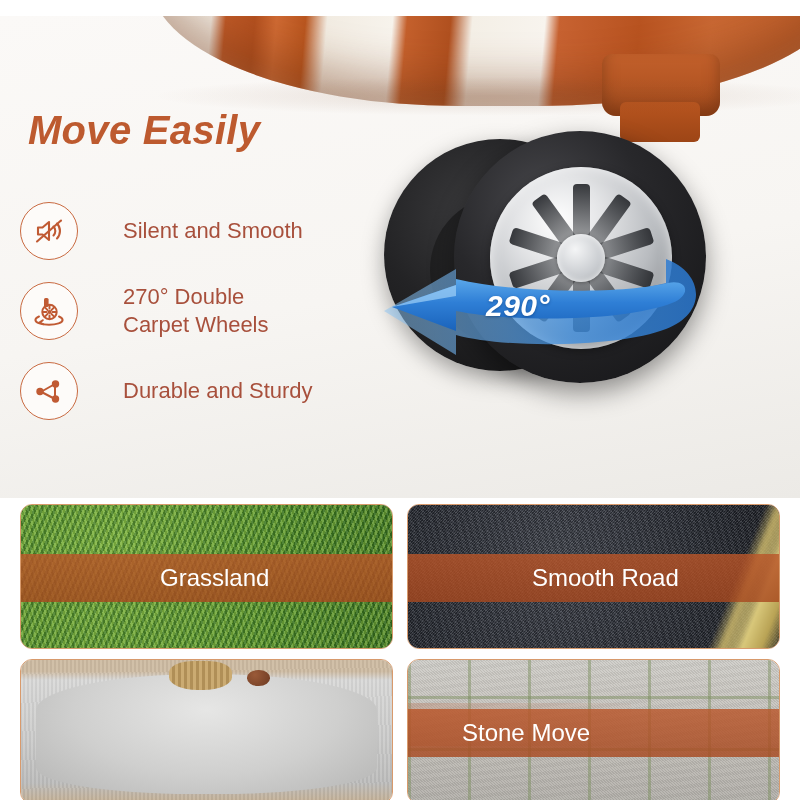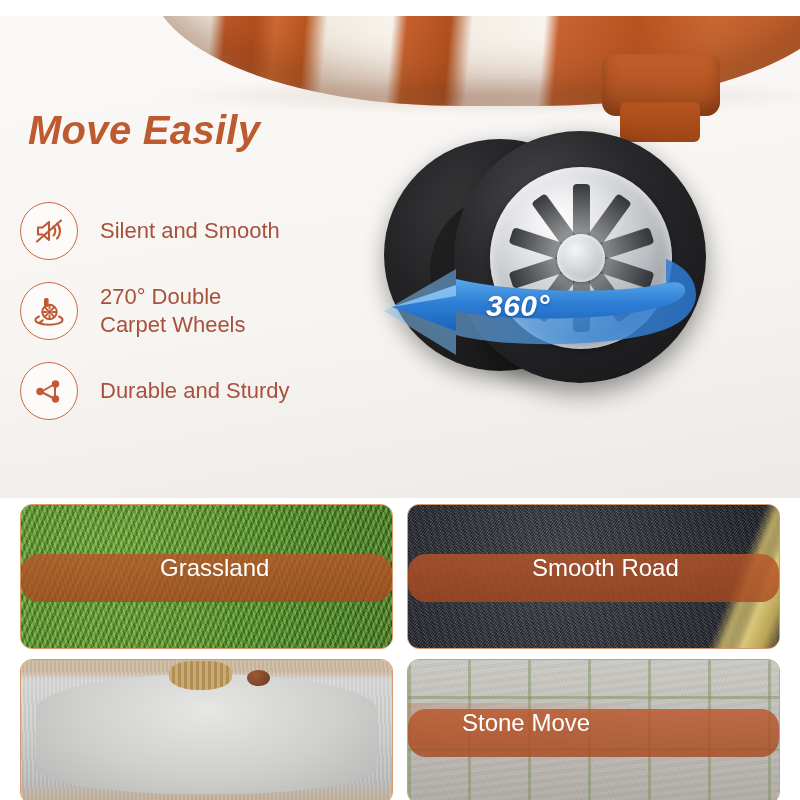--- a/index.html
+++ b/index.html
@@ -57,21 +57,21 @@
 
   
   .heading{
     position:absolute;left:28px;top:92px;
     font-size:40px;font-weight:bold;font-style:italic;
     color:#bd5a2f;letter-spacing:.3px;white-space:nowrap;
   }
 
   
   .features{position:absolute;left:20px;top:186px;width:340px;}
-  .feature{display:flex;align-items:center;margin-bottom:22px;}
+  .feature{display:flex;align-items:center;margin-bottom:22px;gap:23px;}
   .feat-icon{
     flex:0 0 auto;width:56px;height:56px;border-radius:50%;
     border:1.6px solid #c96a41;background:#fdfbf9;
     display:flex;align-items:center;justify-content:center;
   }
   .feat-label{
     margin-left:22px;font-size:22px;line-height:1.28;color:#a8503c;
   }
   .feature.two-line .feat-label{font-size:22px;}
 
@@ -125,21 +125,21 @@
     gap:10px 14px;
   }
   .tile{
     position:relative;border-radius:12px;overflow:hidden;
     border:1.5px solid #d89a6c;
   }
   .tile-tex{position:absolute;inset:0;}
   .tile-band{
     position:absolute;left:0;right:0;top:34%;height:34%;
     background:linear-gradient(180deg,rgba(186,85,40,.80),rgba(168,72,30,.80));
-    display:flex;align-items:flex-start;border-radius:18px;
+    display:flex;align-items:center;
   }
   .tile-label{
     color:#fff;font-size:24px;margin-left:auto;margin-right:auto;
     padding:0 14px;white-space:nowrap;
   }
   .tile.grass .tile-label{margin-left:125px;margin-right:auto;}
   .tile.asphalt .tile-label{margin-left:110px;margin-right:auto;}
   .tile.carpet .tile-label{margin-left:145px;margin-right:auto;}
   .tile.stone .tile-label{margin-left:40px;margin-right:auto;}
 
@@ -292,21 +292,21 @@
             <stop offset="0%" stop-color="#8cc4f2" stop-opacity=".55"></stop>
             <stop offset="60%" stop-color="#3f8ede" stop-opacity=".85"></stop>
             <stop offset="100%" stop-color="#2a76cc" stop-opacity=".95"></stop>
           </linearGradient>
         </defs>
         <path d="M330 20 C368 34 372 74 330 90 C284 108 170 110 120 96 L120 116 L48 72 L120 30 L120 50 C176 60 286 56 330 44 Z" fill="url(#bg2)" opacity=".92"></path>
         <path d="M120 40 C190 56 290 54 332 44 C352 40 356 56 336 64 C290 82 180 84 120 72 L120 92 L56 68 L120 46 Z" fill="url(#bg1)"></path>
         <path d="M120 46 L56 68 L120 57 Z" fill="#9fd0f6" opacity=".7"></path>
       </svg>
 
-      <div class="badge-360">360°</div>
+      <div class="badge-360">290°</div>
     </div>
 
   </div>
 
   <div class="bottom-panel">
     <div class="tile-grid">
 
       <div class="tile grass">
         <div class="tile-tex tex-grass"></div>
         <div class="tile-band">

